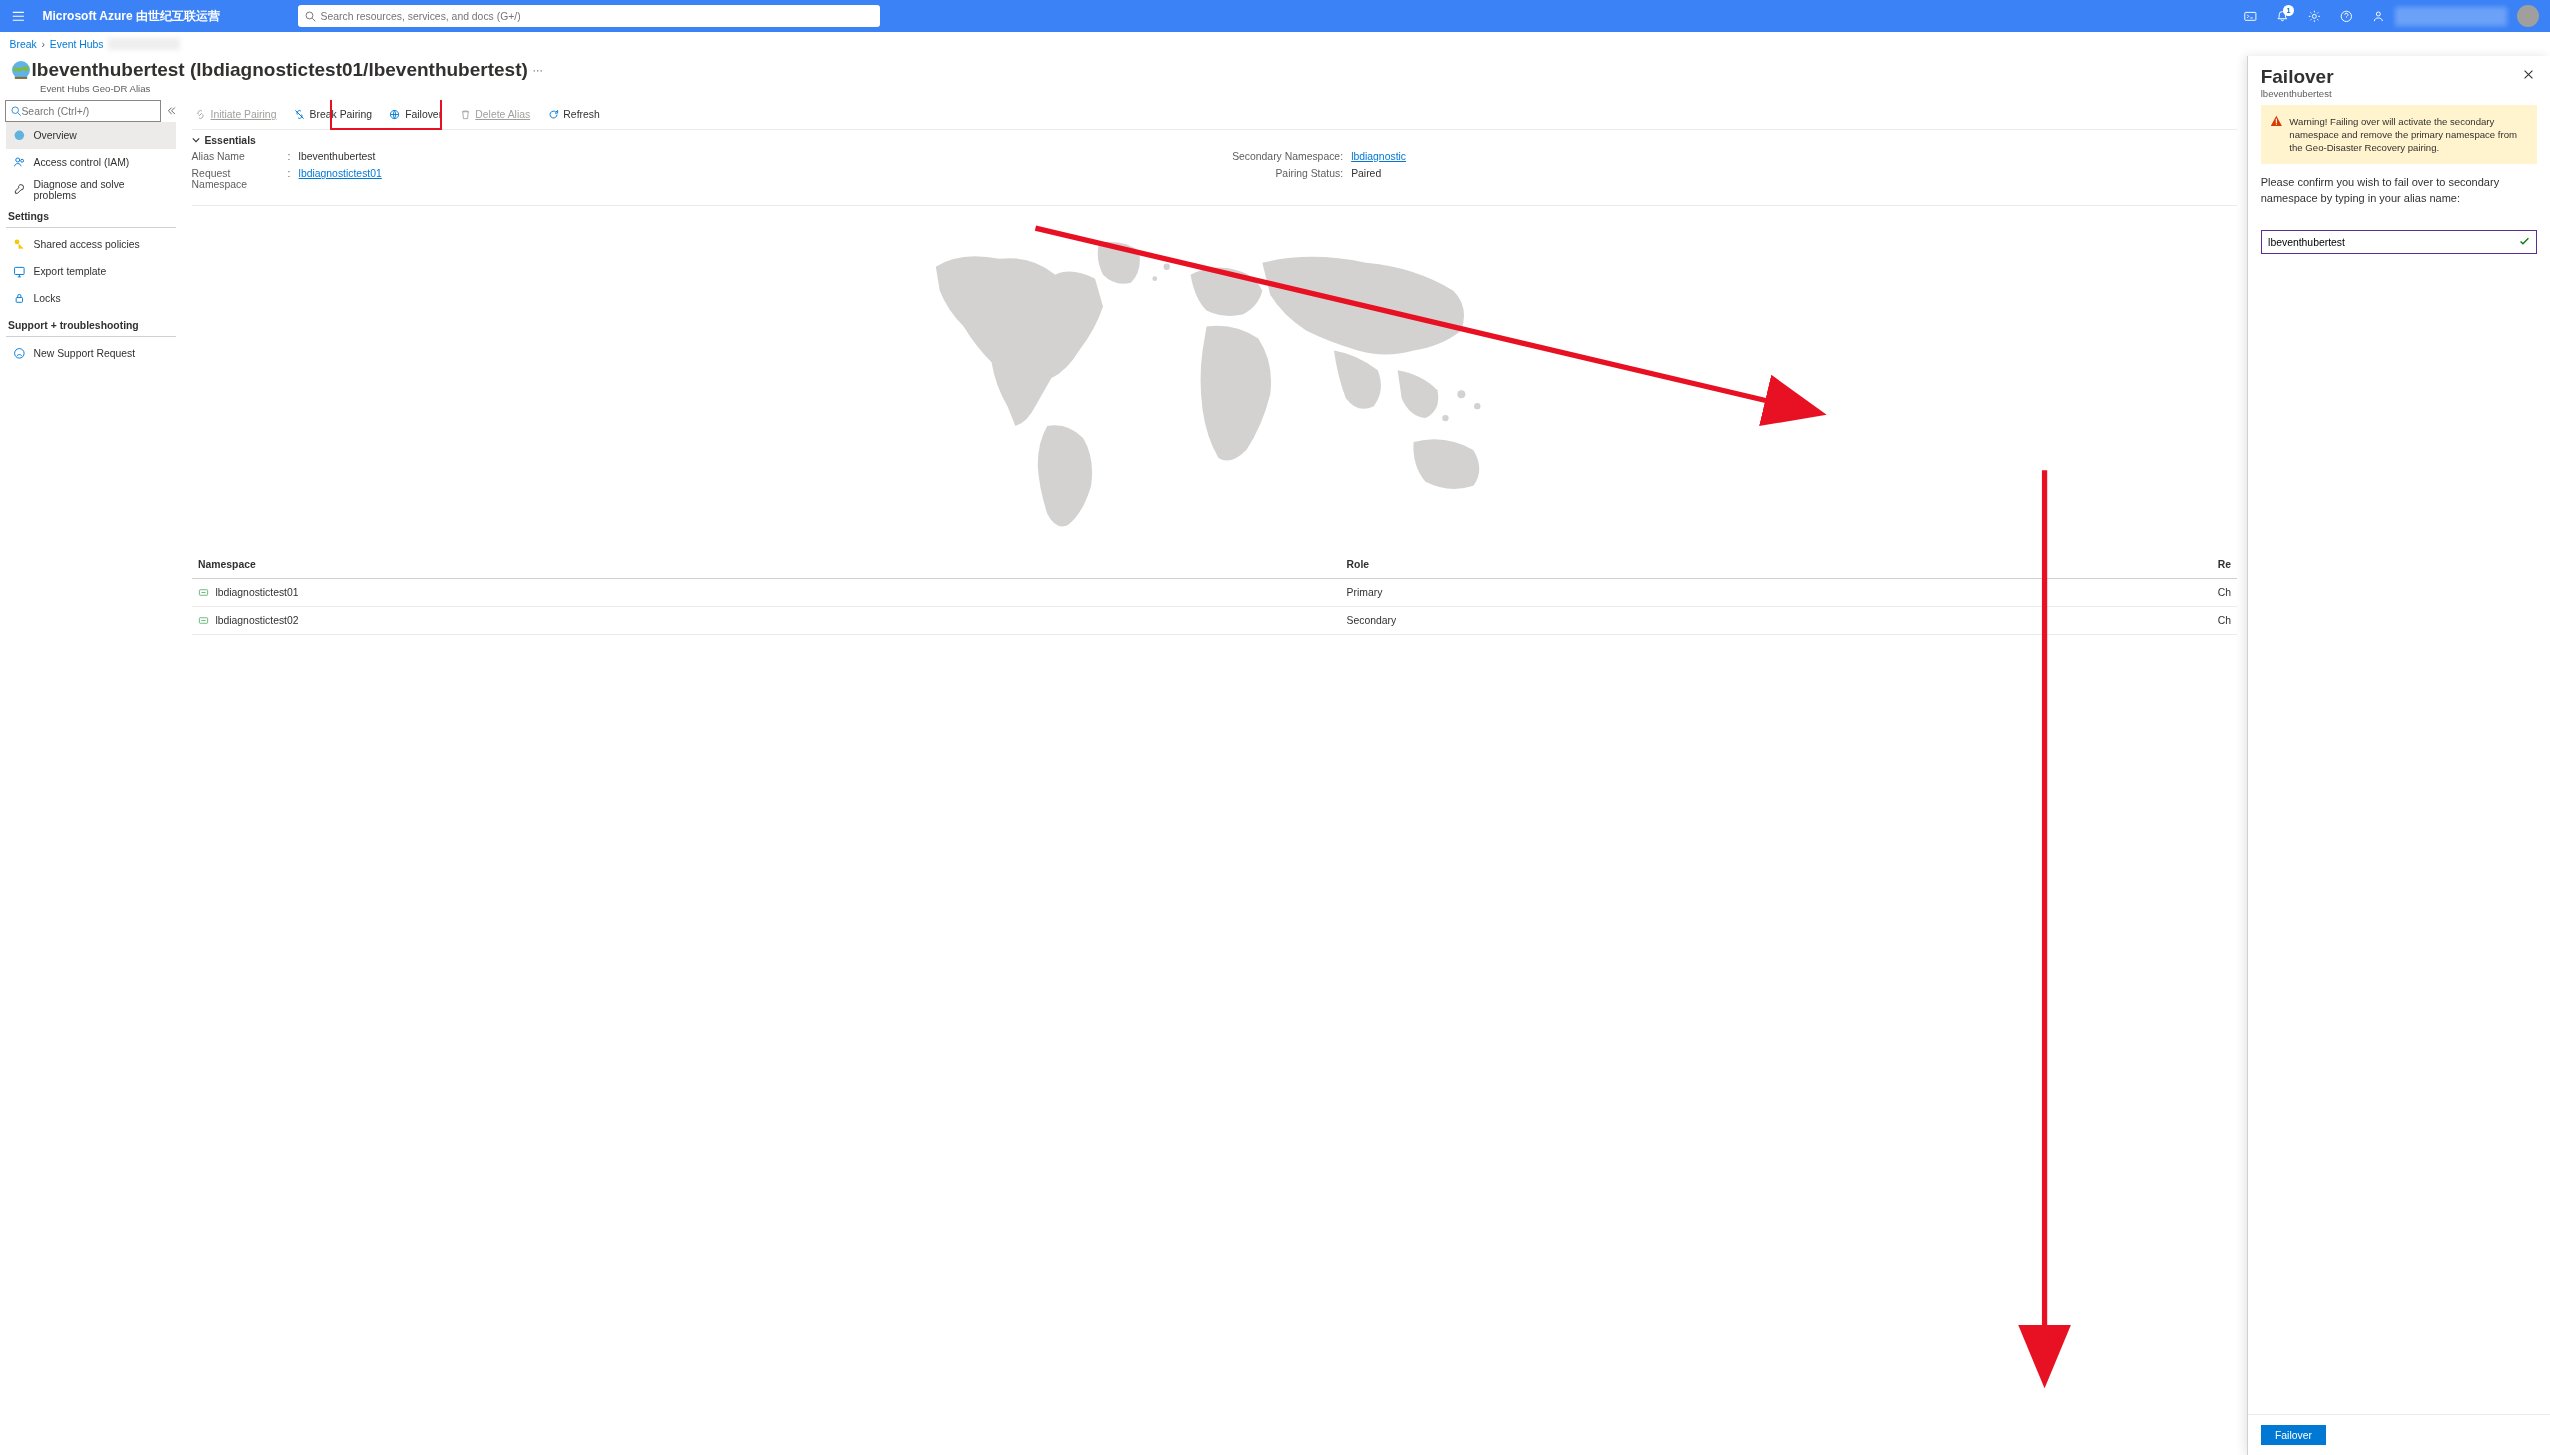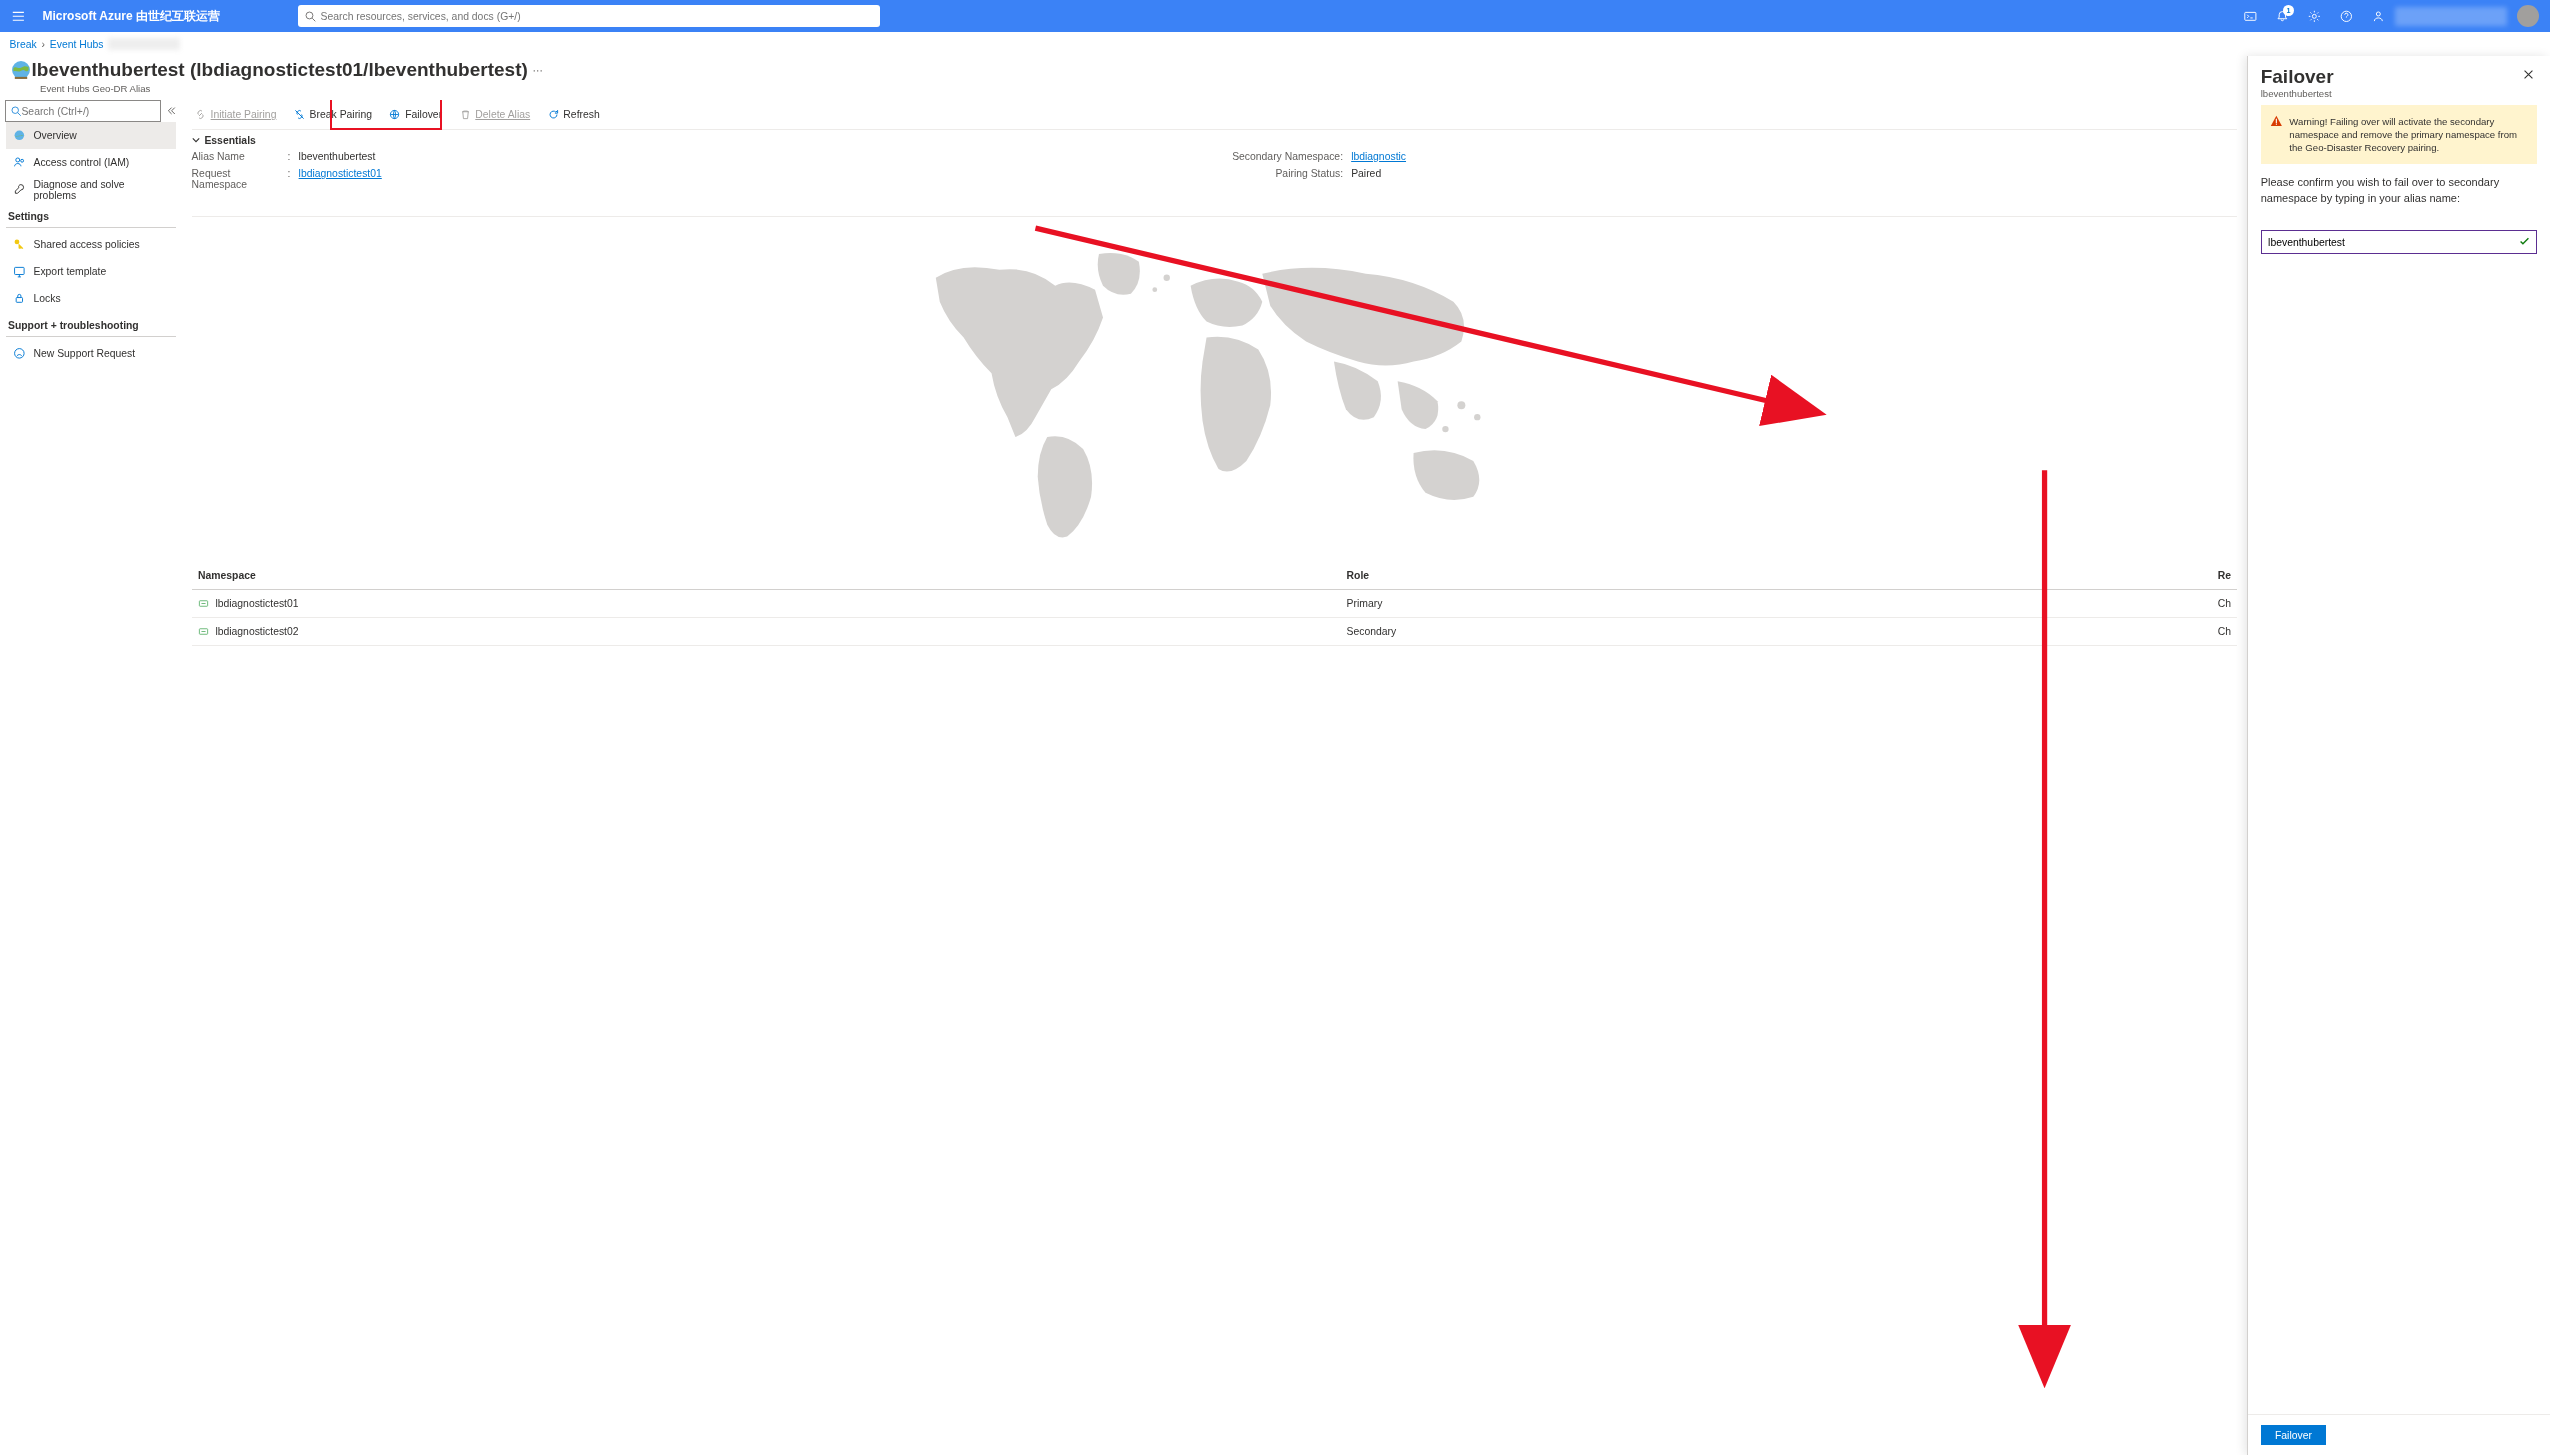--- a/index.html
+++ b/index.html
@@ -52,21 +52,21 @@
 
 .main { flex: 1; padding: 0 9.6px; overflow: auto; min-width: 0; }
 .toolbar { display: flex; align-items: center; height: 30px; gap: 11px; border-bottom: 0.8px solid #edebe9; margin-bottom: 4.8px; }
 .tb-btn { display: flex; align-items: center; gap: 4.8px; font-size: 10.4px; cursor: pointer; color: #323130; padding: 3.2px 3.2px; }
 .tb-btn.disabled { color: #a19f9d; cursor: default; text-decoration: underline; }
 .tb-btn .tb-ico { display: inline-flex; }
 .highlight-box { position: absolute; border: 2.4px solid #e81123; pointer-events: none; }
 
 
 .essentials-hdr { display: flex; align-items: center; gap: 4.8px; font-weight: 600; font-size: 10.4px; margin: 4.8px 0; cursor: pointer; }
-.ess-grid { display: grid; grid-template-columns: 96px 11px auto 127px 11px auto; column-gap: 0; row-gap: 6.4px; font-size: 10.4px; padding-bottom: 26px; border-bottom: 0.8px solid #edebe9; }
+.ess-grid { display: grid; grid-template-columns: 96px 11px auto 127px 11px auto; column-gap: 0; row-gap: 6.4px; font-size: 10.4px; padding-bottom: 15px; border-bottom: 0.8px solid #edebe9; }
 .ess-label { color: #605e5c; }
 .ess-colon { color: #605e5c; padding-right: 6.4px; }
 .ess-link { color: #0078d4; text-decoration: underline; cursor: pointer; }
 .ess-right-label { grid-column: 4; text-align: right; }
 .ess-right-colon { grid-column: 5; }
 .ess-right-val { grid-column: 6; }
 
 .map-wrap { height: 319px; display: flex; align-items: center; justify-content: center; margin: 12.7px 0; }
 .world-map { width: 85%; max-width: 653px; }
 

